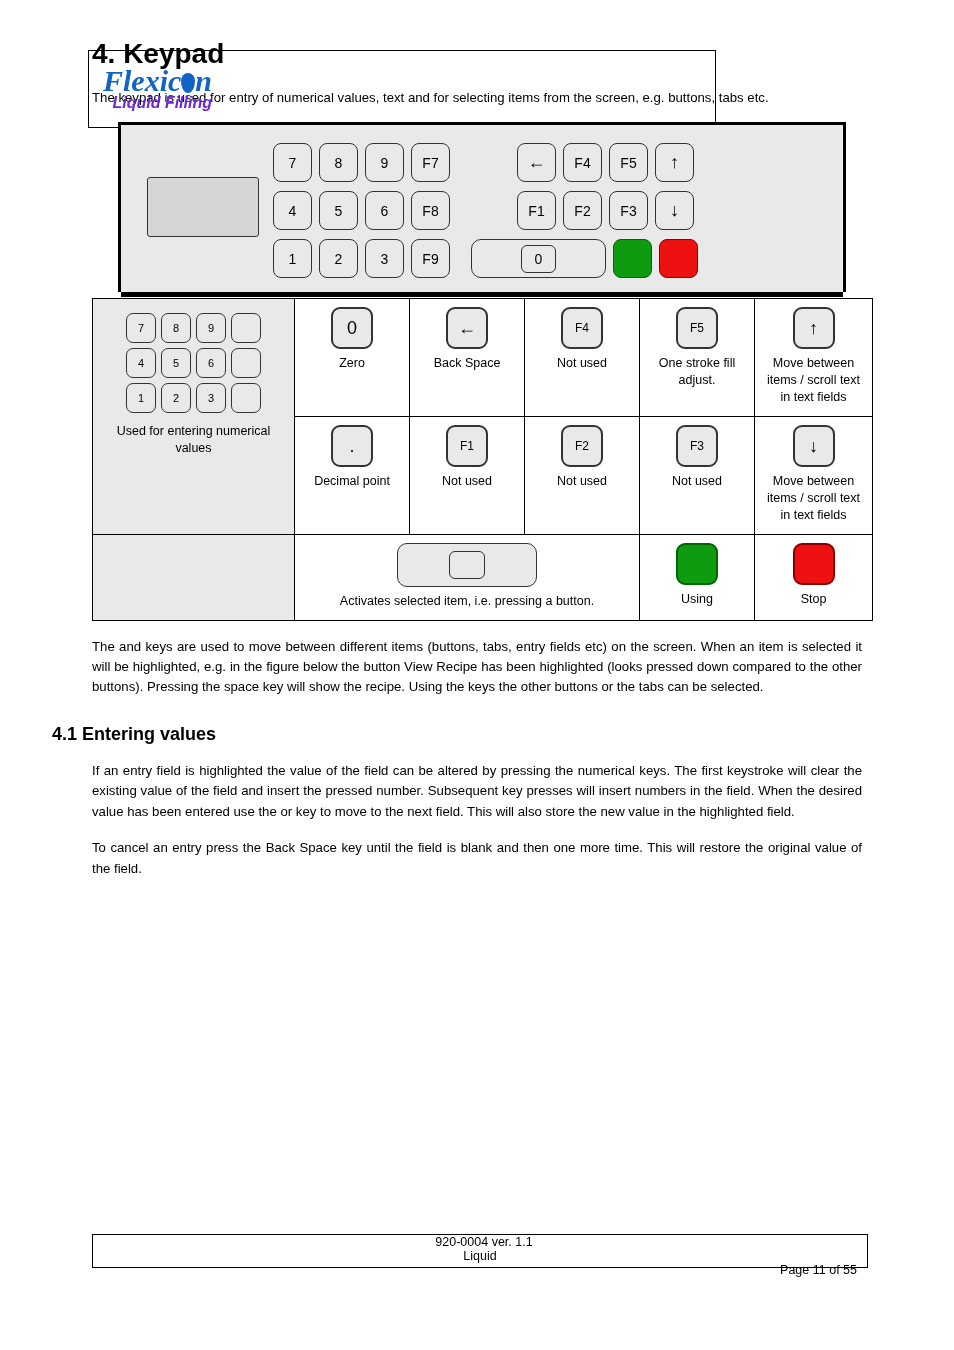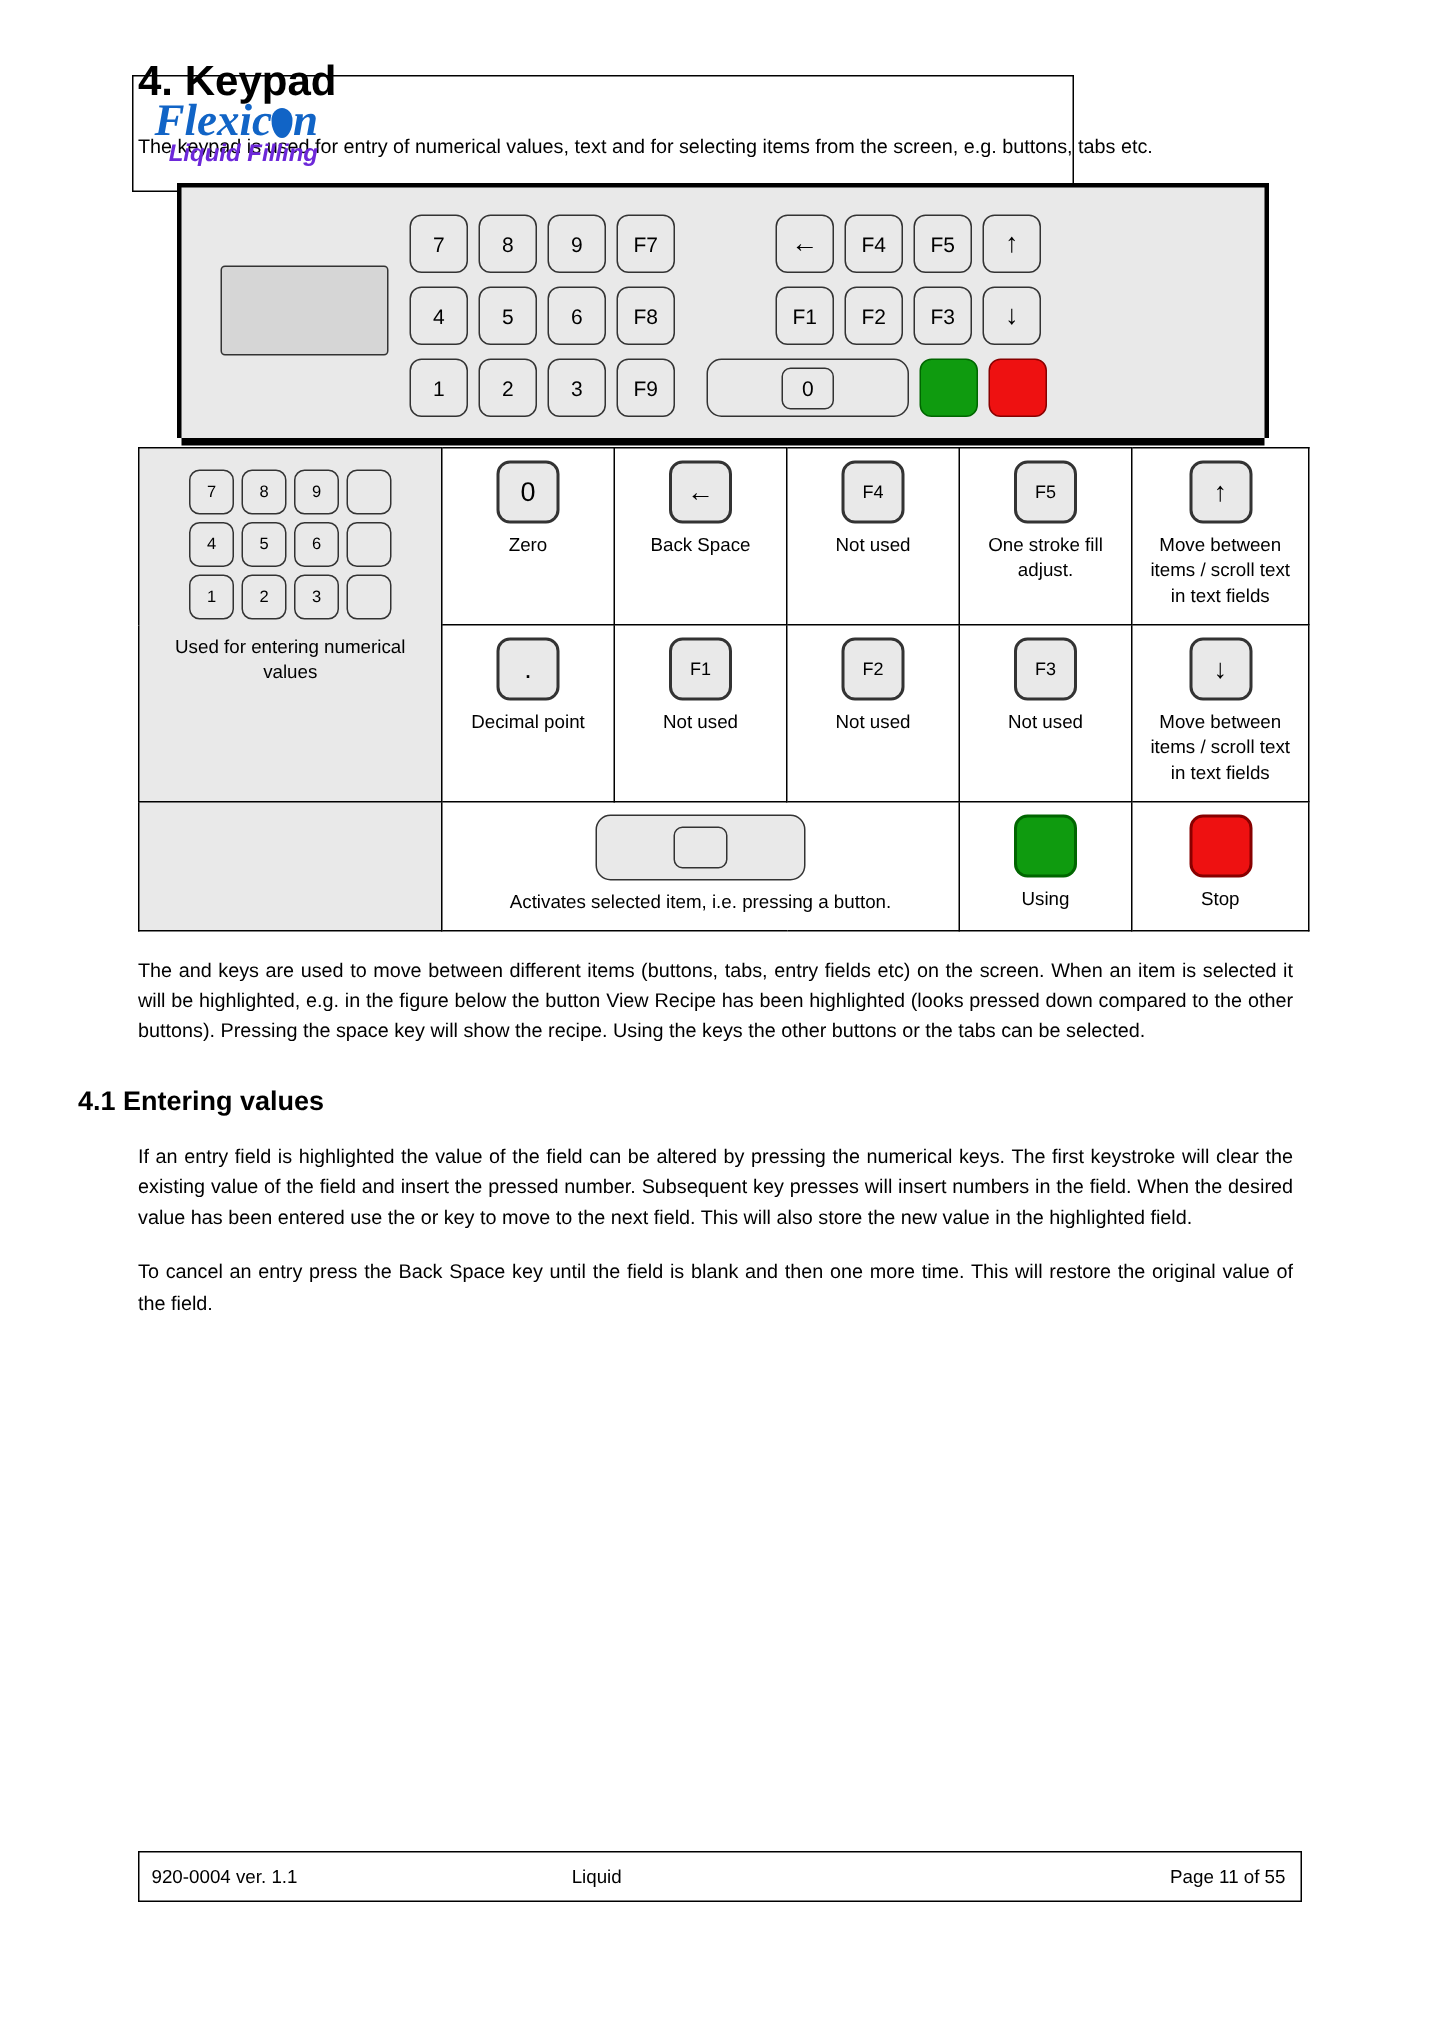--- a/index.html
+++ b/index.html
@@ -179,20 +179,21 @@
     margin-top: 26px;
   }
   .footer-box {
     position: absolute;
     left: 92px; bottom: 82px;
     width: 776px; height: 34px;
     border: 1px solid #000;
     display: flex;
     align-items: center;
     font-size: 12.5px;
+    flex-direction: column;
   }
   .footer-box .fl { padding-left: 8px; }
   .footer-box .fc { margin: 0 auto; }
   .footer-box .fr { margin-left: auto; padding-right: 10px; }
   .btn-center { display:flex; justify-content:center; }
 </style>
 </head>
 <body>
 
 <div class="page-border">

